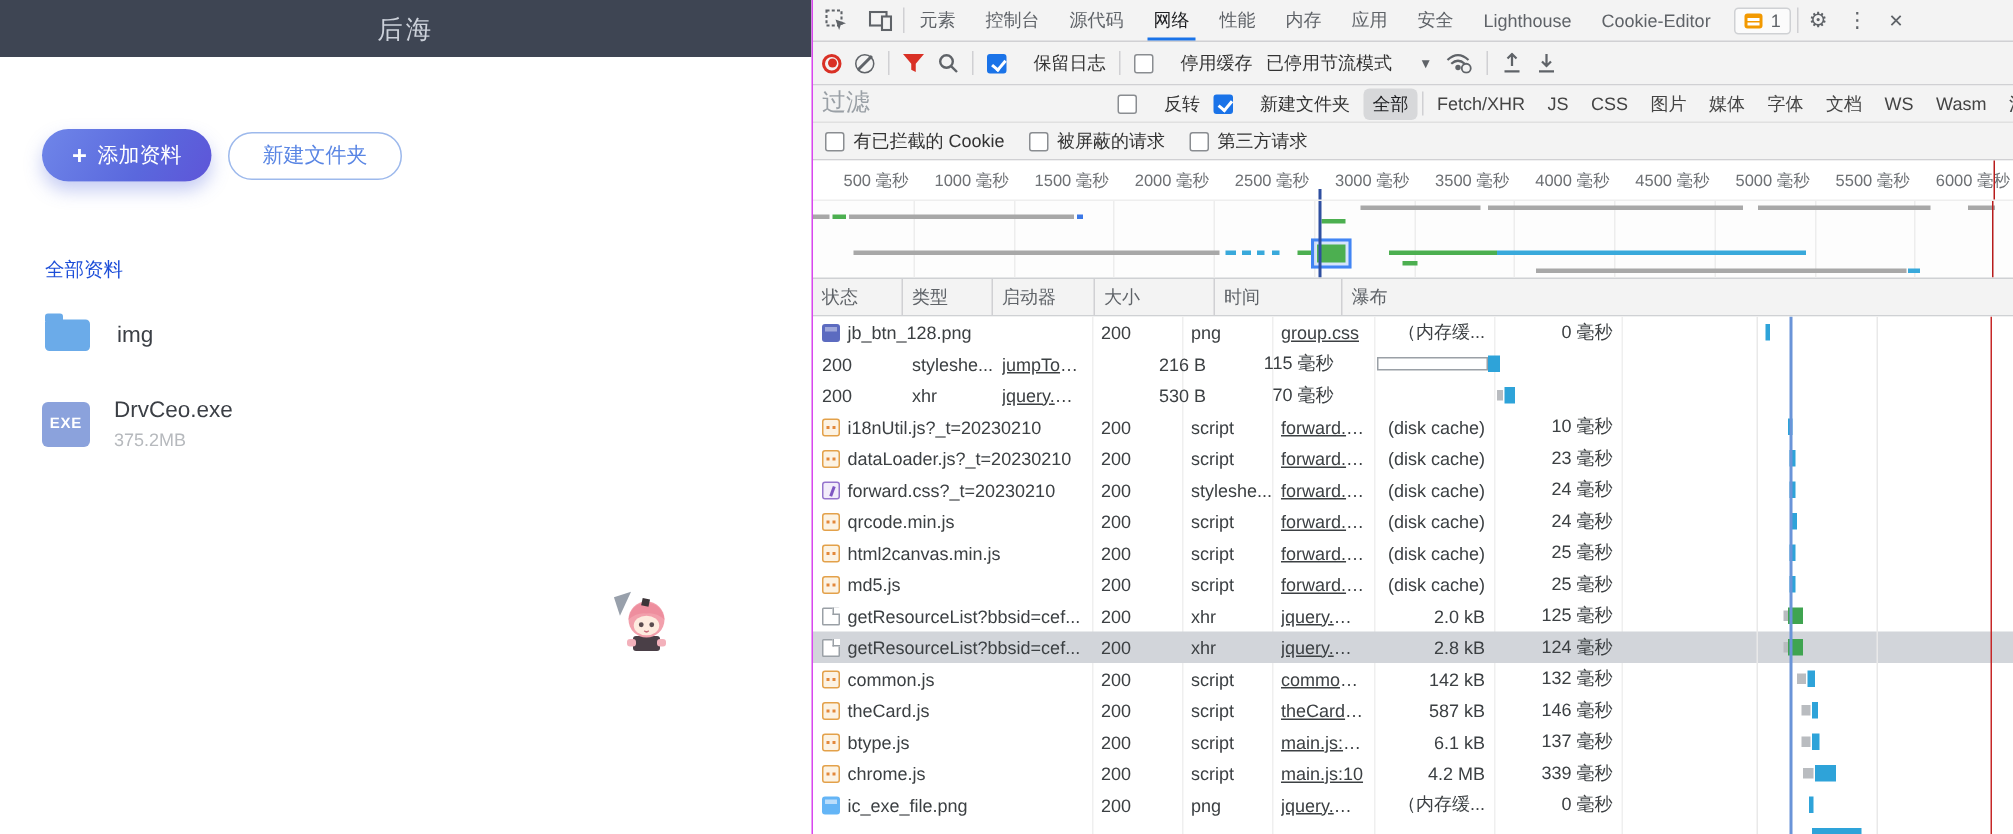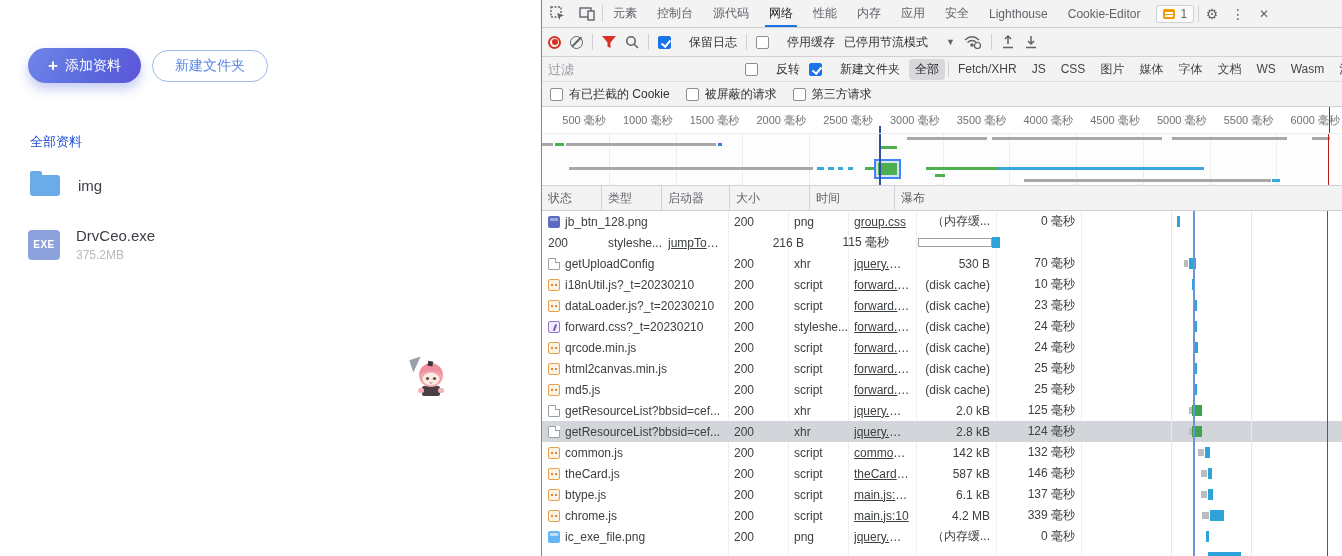--- a/index.html
+++ b/index.html
@@ -64,21 +64,21 @@
   .chk.on { background:#1a73e8; border-color:#1a73e8; }
   .chk.on:after { content:""; position:absolute; left:4px; top:1px; width:3.5px; height:7px;
     border:solid #fff; border-width:0 2px 2px 0; transform:rotate(40deg); }
   .lbl { white-space:nowrap; cursor:default; }
   .ctl { display:flex; align-items:center; gap:18px; cursor:pointer; }
   .caret { font-size:9px; color:#5f6368; }
   #net-gear { margin-left:auto; }
 
   
   #filterbar { height:25px; display:flex; align-items:center; border-bottom:1px solid #e0e0e0; padding:0 6px; gap:9px; background:#f3f3f3; }
-  #filter-input { width:180px; height:18px; border:none; background:#f3f3f3; font-size:13px; color:#c2410c; outline:none; }
+  #filter-input { width:180px; height:18px; border:none; background:#f3f3f3; font-size:16px; color:#c2410c; outline:none; }
   #filter-input::placeholder { color:#9aa0a6; }
   .typepill { padding:2px 6px; border-radius:4px; cursor:pointer; white-space:nowrap; color:#444; }
   .typepill.sel { background:#d7d8da; color:#202124; }
   #filterbar2 { height:25px; display:flex; align-items:center; border-bottom:1px solid #d0d0d3; padding:0 8px; gap:16px; background:#f3f3f3; }
   .chkgrp { display:flex; align-items:center; gap:6px; }
 
   
   #ruler { position:relative; height:27px; background:#fff; display:flex; border-bottom:1px solid #eee; }
   .rlab { width:66.75px; display:flex; align-items:center; justify-content:flex-end;
     font-size:11px; color:#6e7175; padding-right:3px; white-space:nowrap; overflow:hidden; }
@@ -137,20 +137,23 @@
 
   
   svg.icon { display:block; }
 </style>
 </head>
 <body>
 
 <div id="app">
 
   <section id="left">
+    <header id="left-header">
+      <span>后海</span>
+    </header>
     <div id="left-body">
       <button class="btn-add">
         <span class="plus">+</span>
         <span>添加资料</span>
       </button>
       <button class="btn-folder">新建文件夹</button>
 
       <div id="section-label">全部资料</div>
 
       <div class="file-row" style="top:175px; left:30px; gap:18px;">
@@ -416,24 +419,20 @@
               <span class="init">jumpToRe...</span>
             </div>
             <div class="cell cz">216 B</div>
             <div class="cell ctm">115 毫秒</div>
             <div class="cell cw">
               <div class="bar b-outline" style="left: 23px; width: 74px;"></div>
               <div class="bar b-blue" style="left: 97px; width: 8px;"></div>
             </div>
           </div>
           <div class="row">
-            <div class="cell cn">
-              <span class="fico doc"></span>
-              <span class="nm">getUploadConfig</span>
-            </div>
             <div class="cell cs">200</div>
             <div class="cell ct">xhr</div>
             <div class="cell ci">
               <span class="init">jquery.mi...</span>
             </div>
             <div class="cell cz">530 B</div>
             <div class="cell ctm">70 毫秒</div>
             <div class="cell cw">
               <div class="bar b-gray" style="left: 103px; width: 4px;"></div>
               <div class="bar b-blue" style="left: 108px; width: 7px;"></div>

